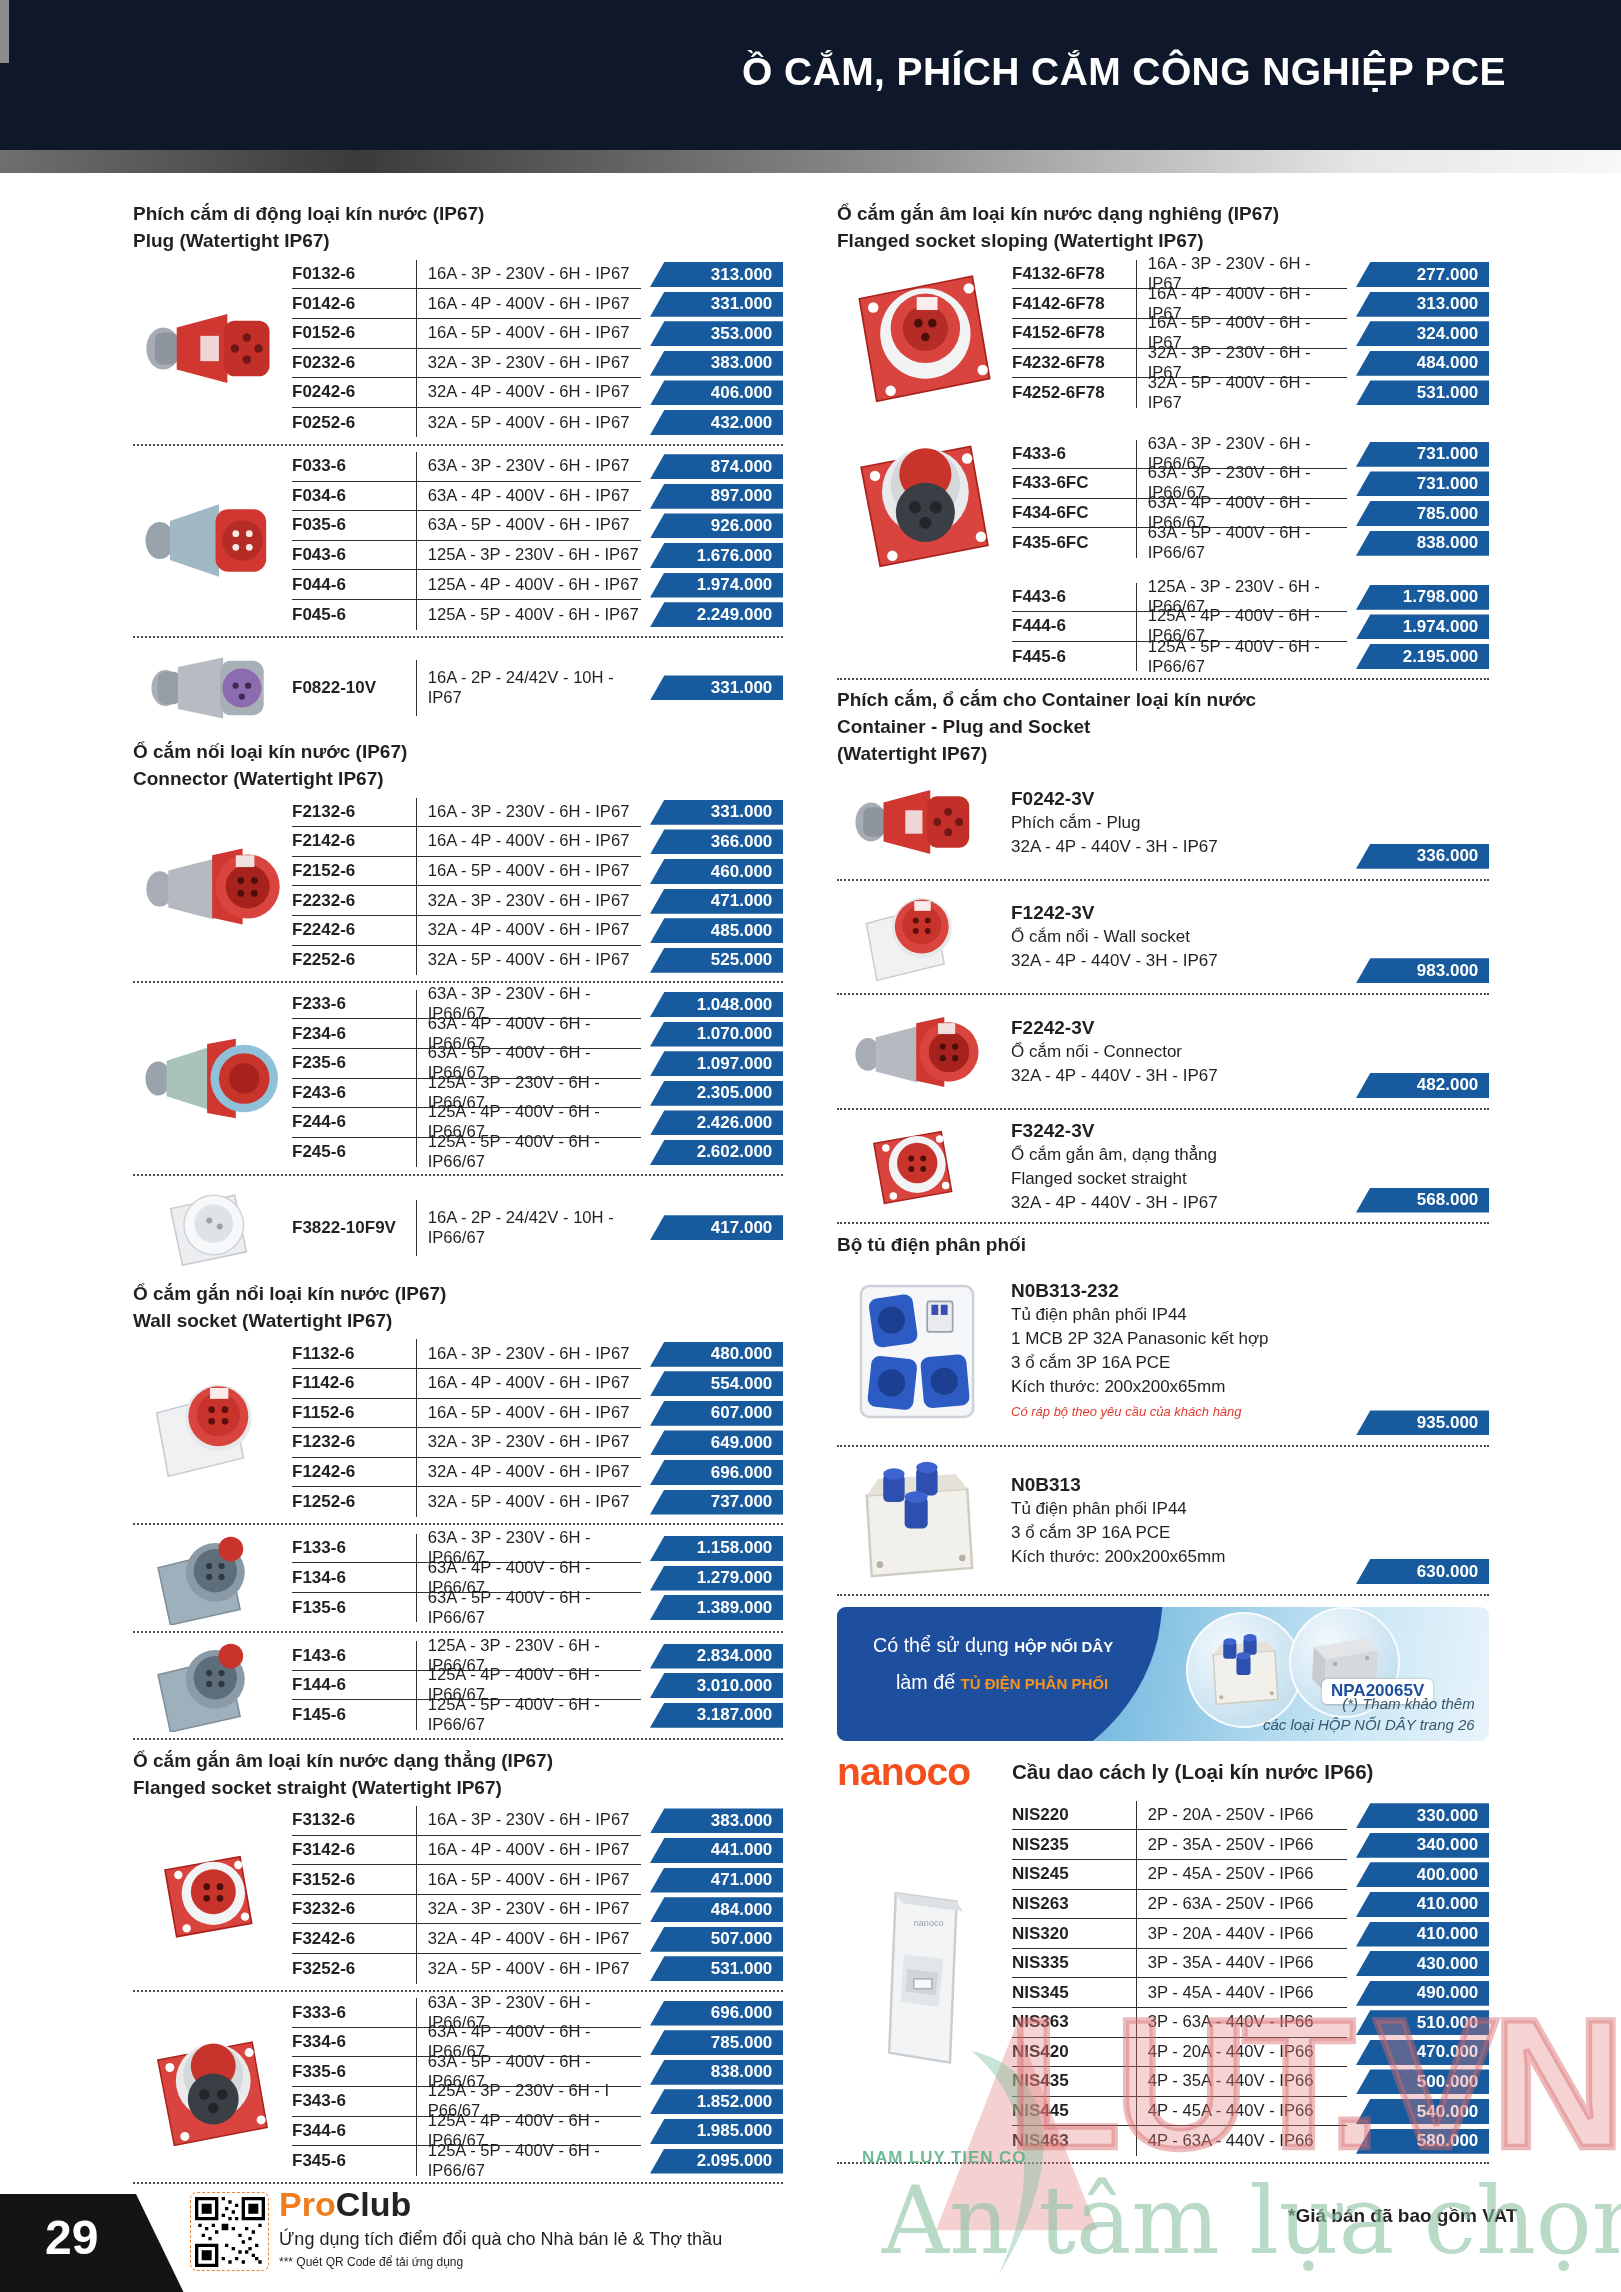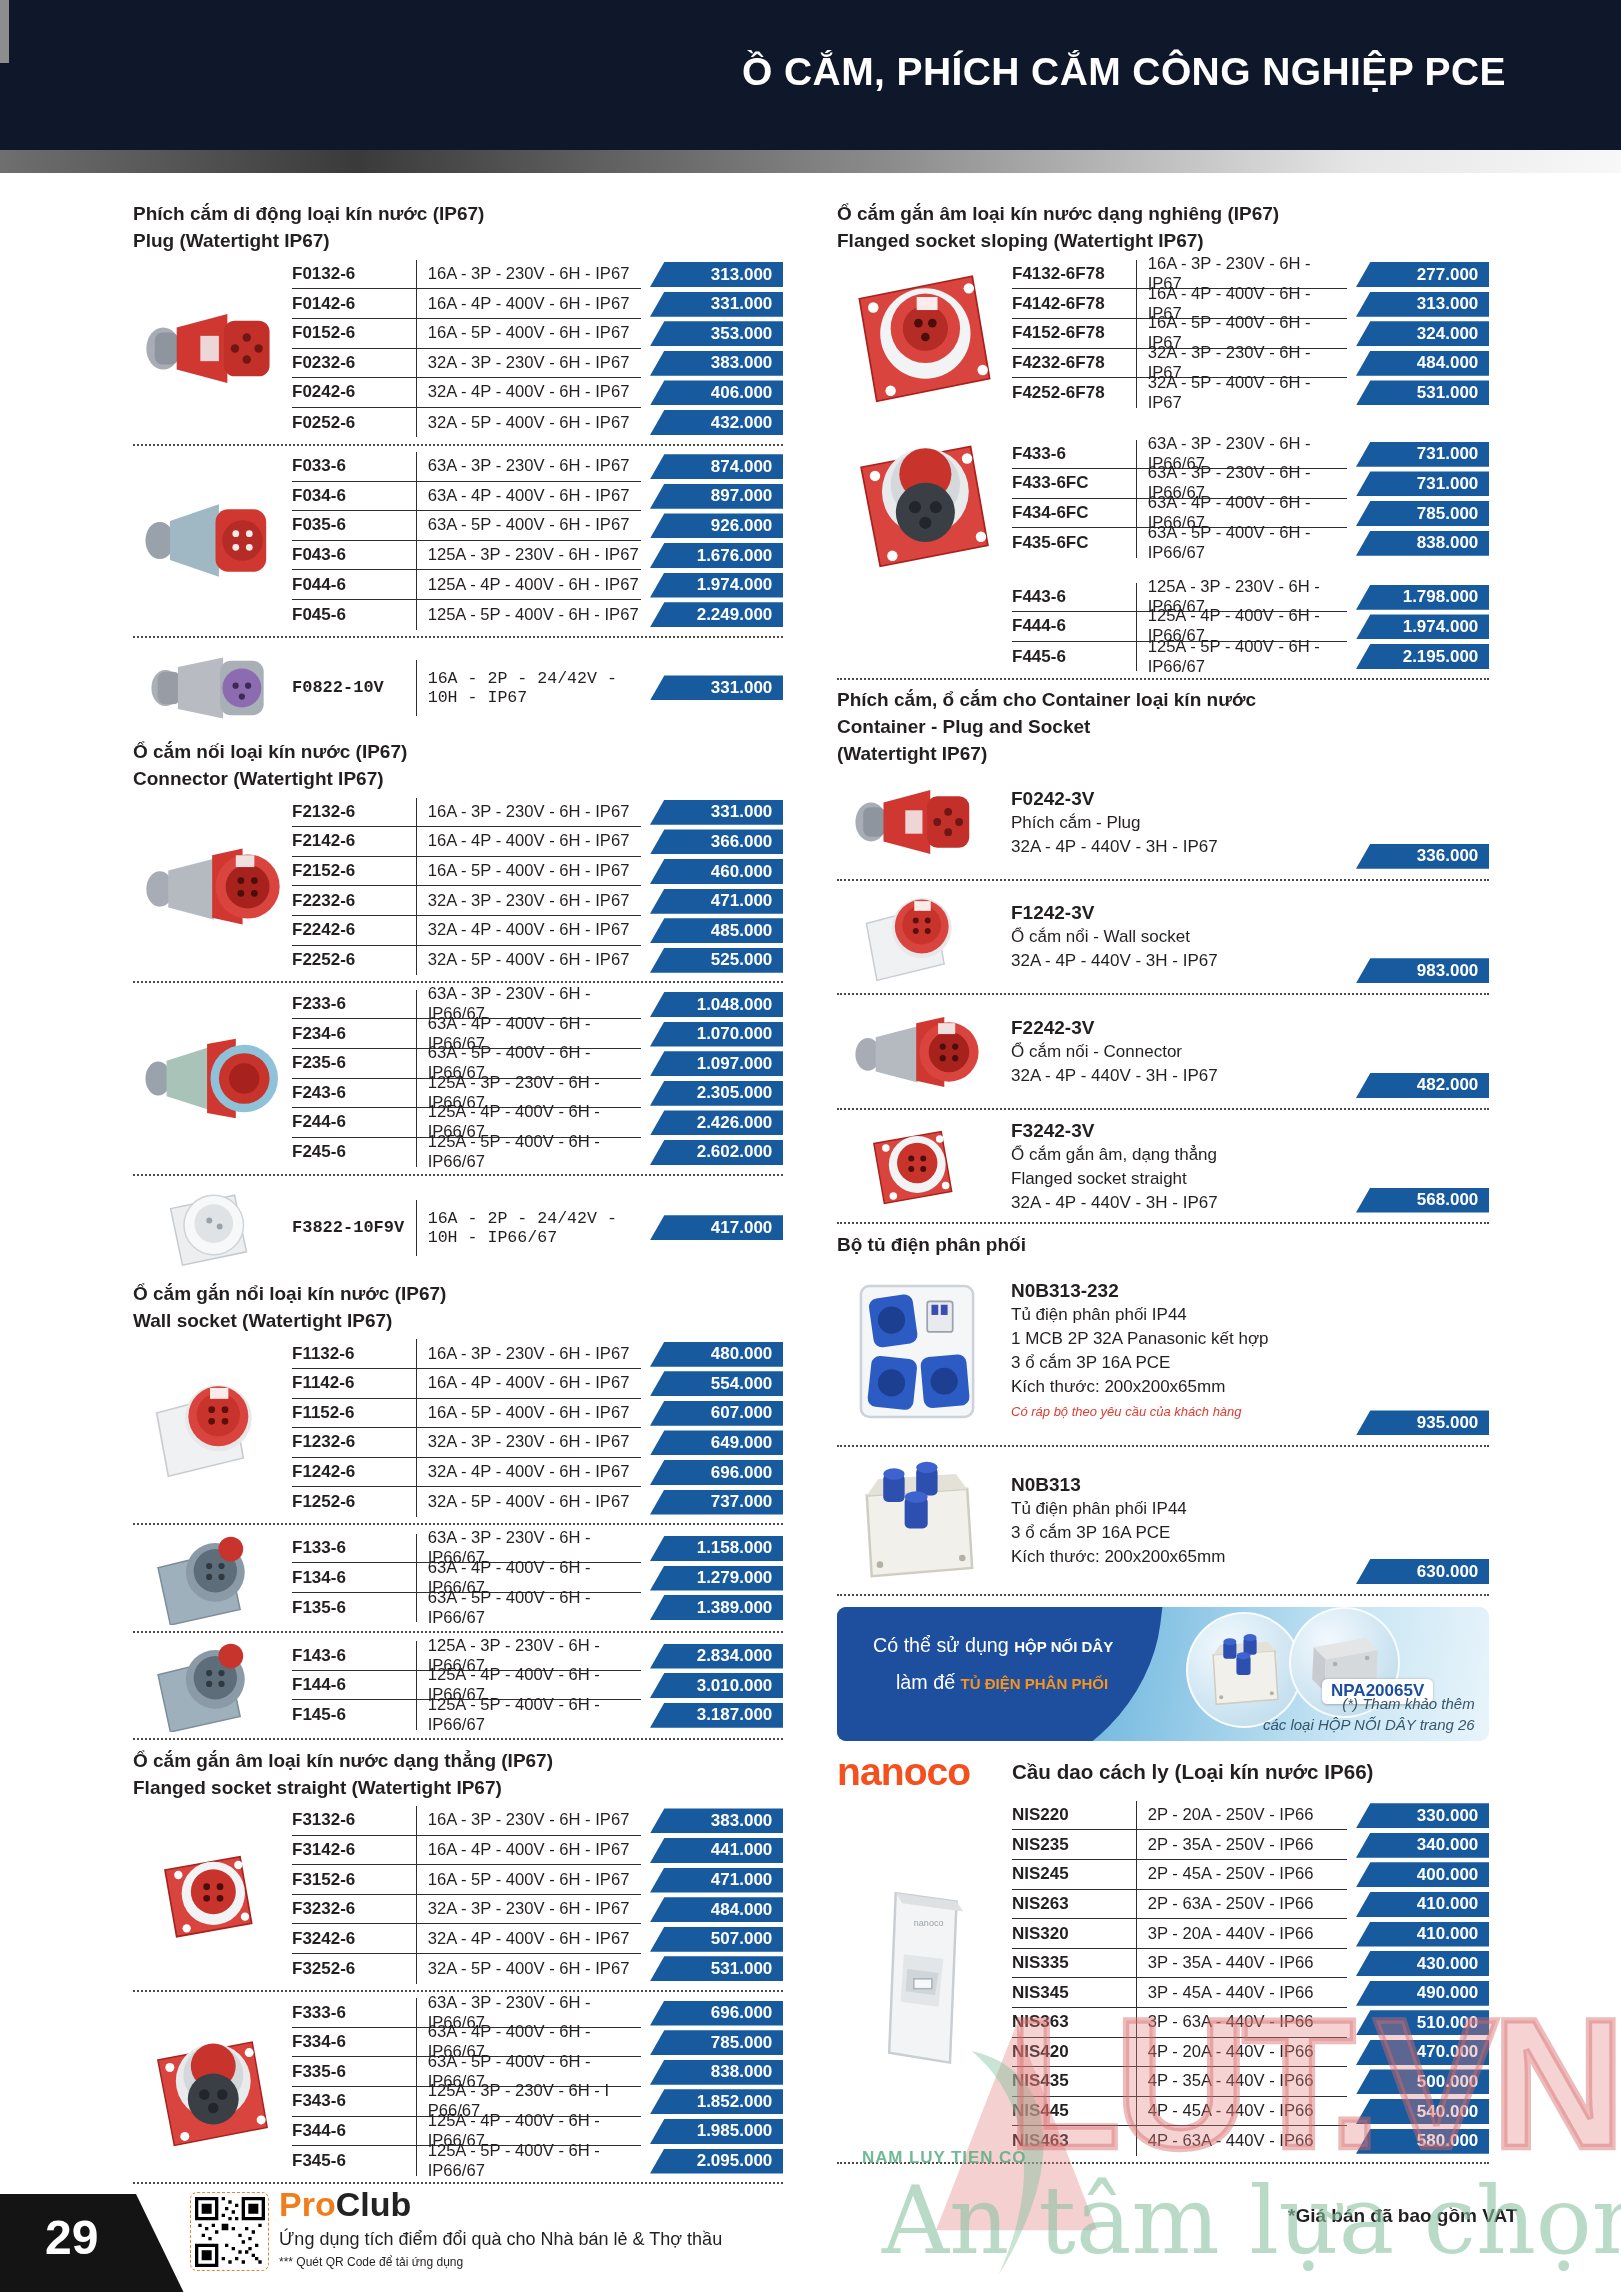--- a/index.html
+++ b/index.html
@@ -27,21 +27,21 @@
   .cells{flex:1;align-self:stretch;display:flex;align-items:center;border-bottom:1.8px solid #2e2e2e;}
   .row:last-child .cells{border-bottom:none;}
   .model{width:124px;font-size:17px;font-weight:bold;flex:0 0 124px;}
   .spec{flex:1;align-self:stretch;display:flex;align-items:center;border-left:1.8px solid #2e2e2e;
         padding-left:10.7px;font-size:16.6px;}
   .badge{flex:0 0 133px;width:133px;height:25px;margin-left:9px;background:#175a9d;color:#fff;
          font-weight:bold;font-size:17px;display:flex;align-items:center;justify-content:flex-end;
          padding-right:10.7px;box-sizing:border-box;clip-path:polygon(14.3px 0,100% 0,100% 100%,0 100%);}
   .single{margin:7.2px 0;}
   .single .row{height:56px;}
-  .single .cells{border-bottom:none;font-family:Liberation Mono, monospace;}
+  .single .cells{border-bottom:none;}
   .dots{border-top:2.7px dotted #4a4a4a;margin:6.3px 0;}
   
   .cblock{position:relative;display:flex;align-items:center;min-height:100px;}
   .cimg{flex:0 0 159px;width:159px;display:flex;align-items:center;justify-content:center;}
   .cbody{padding-left:15px;}
   .cmodel{font-size:19px;font-weight:bold;line-height:25px;}
   .cdesc,.cspec{font-size:17px;line-height:24px;}
   .cblock .badge,.bblock .badge{position:absolute;right:0;bottom:3.6px;}
   
   .bblock{position:relative;display:flex;align-items:center;}

